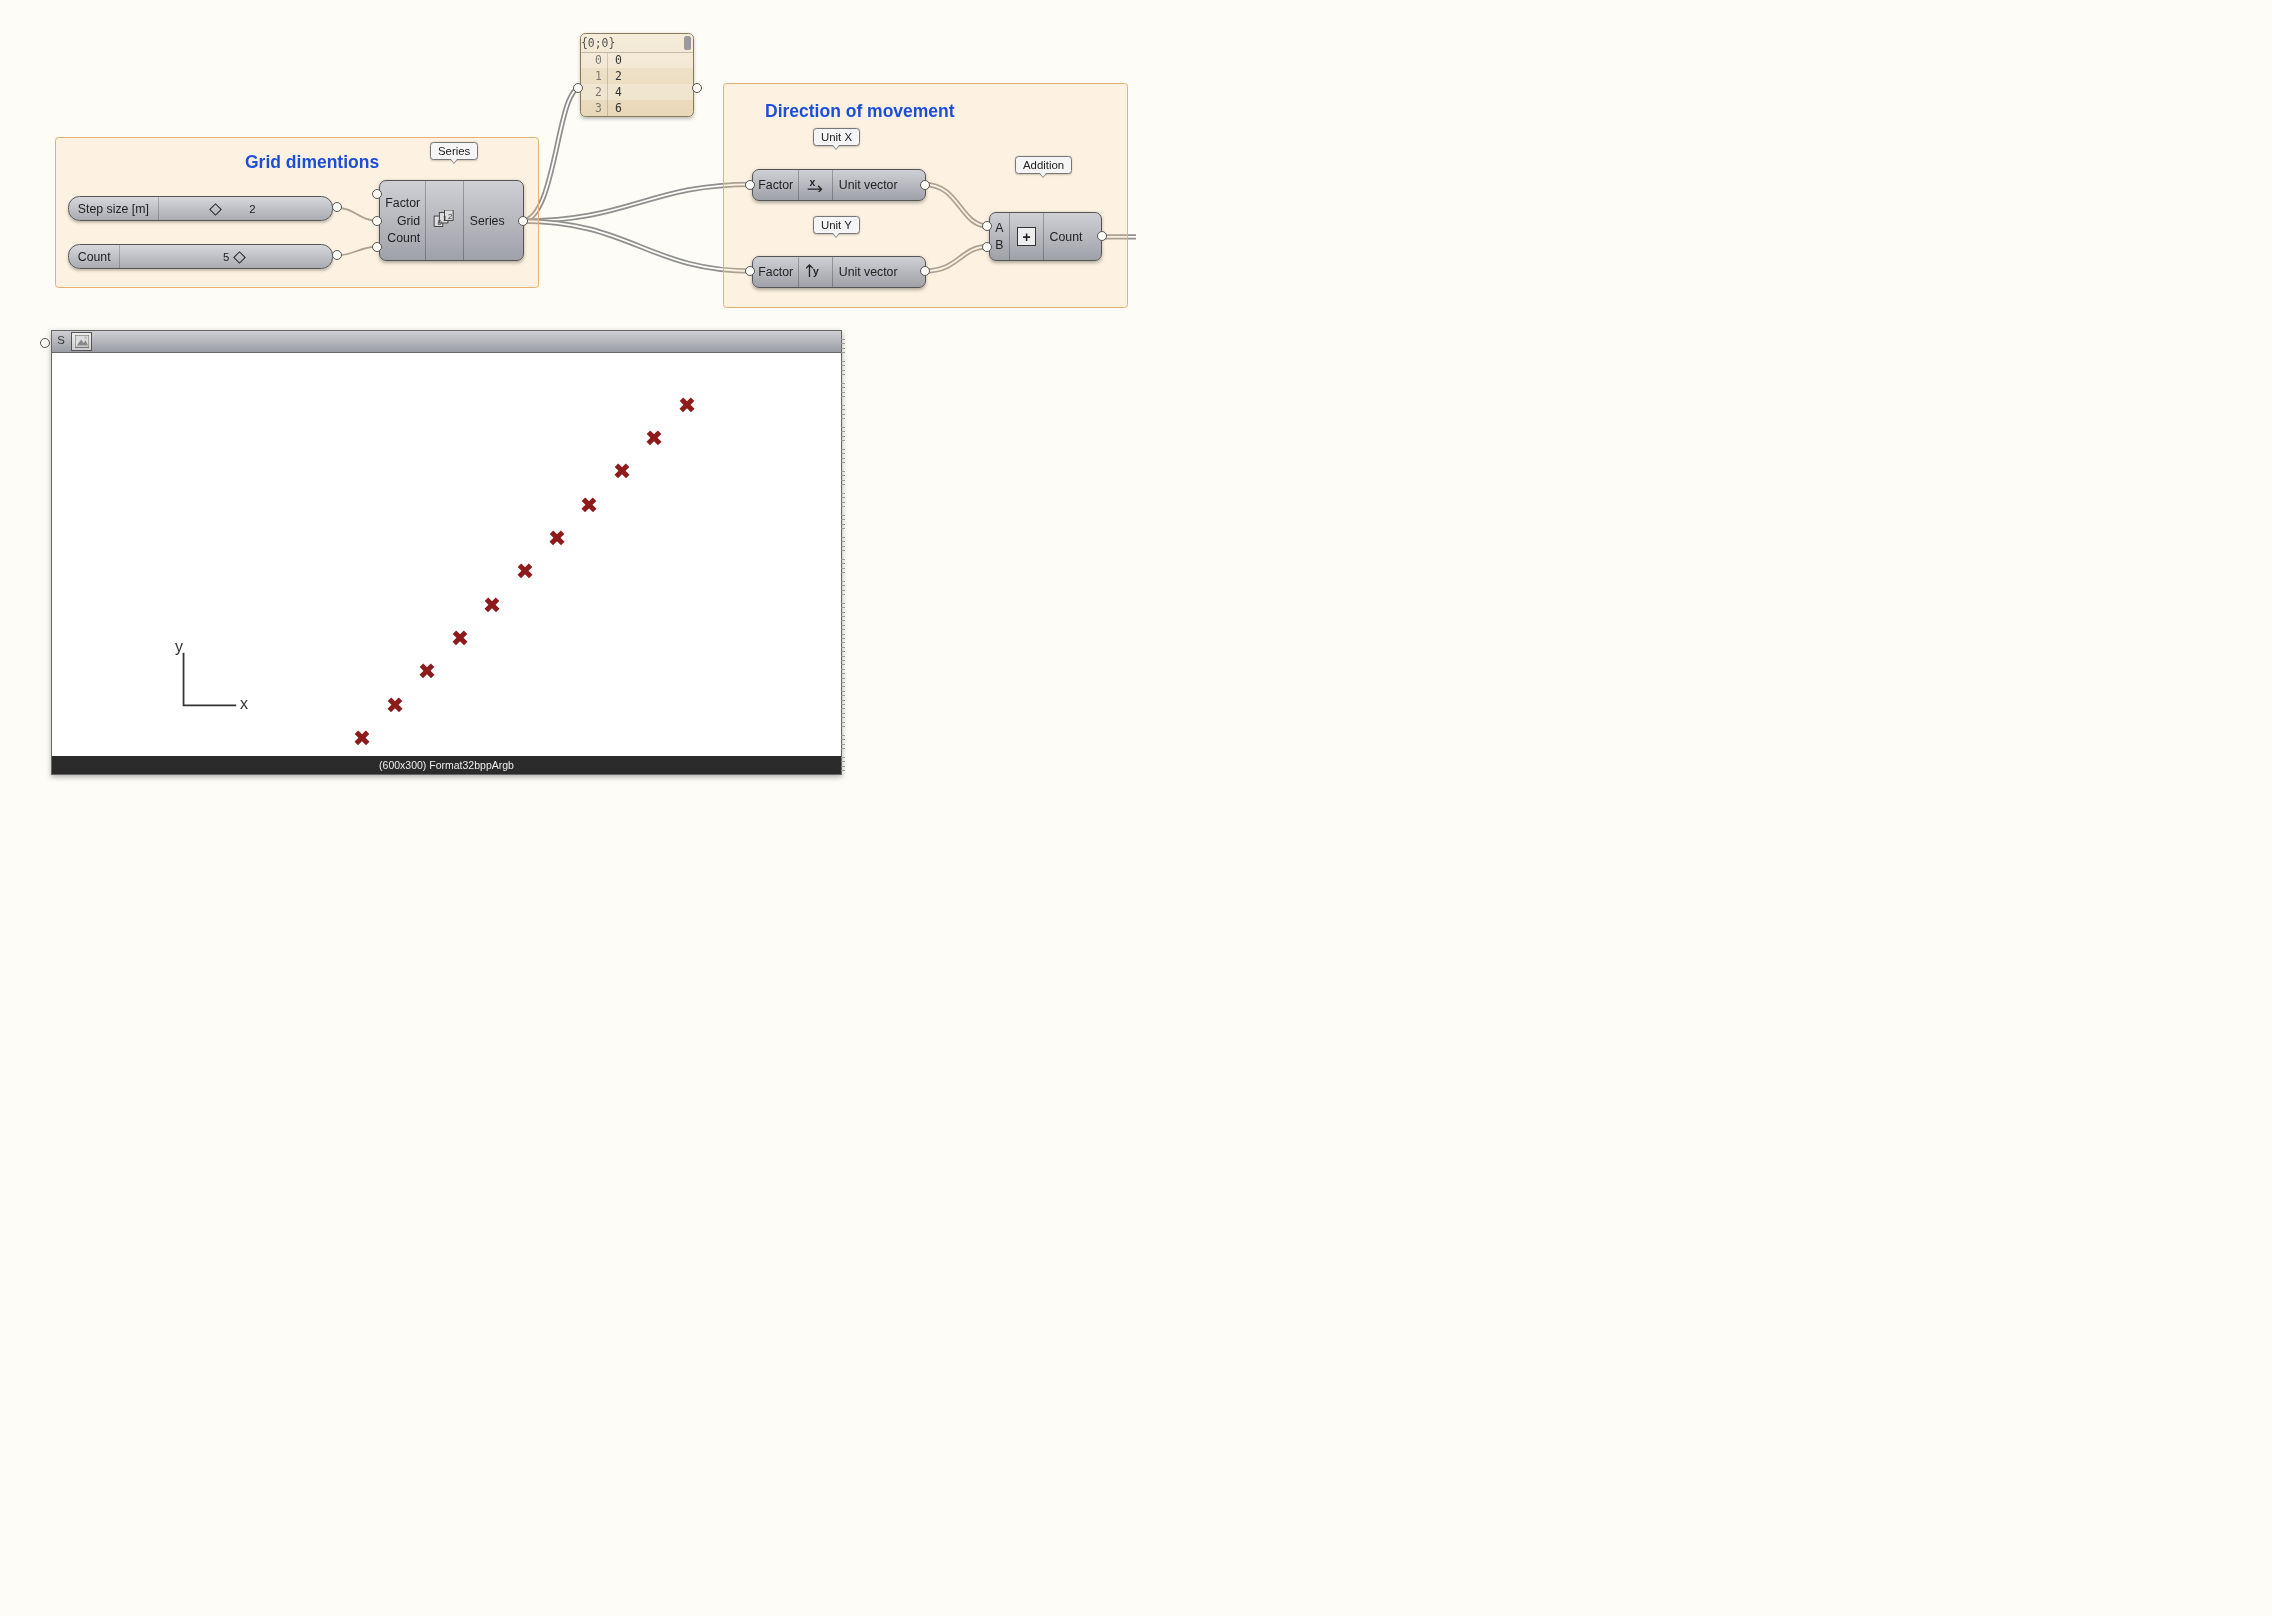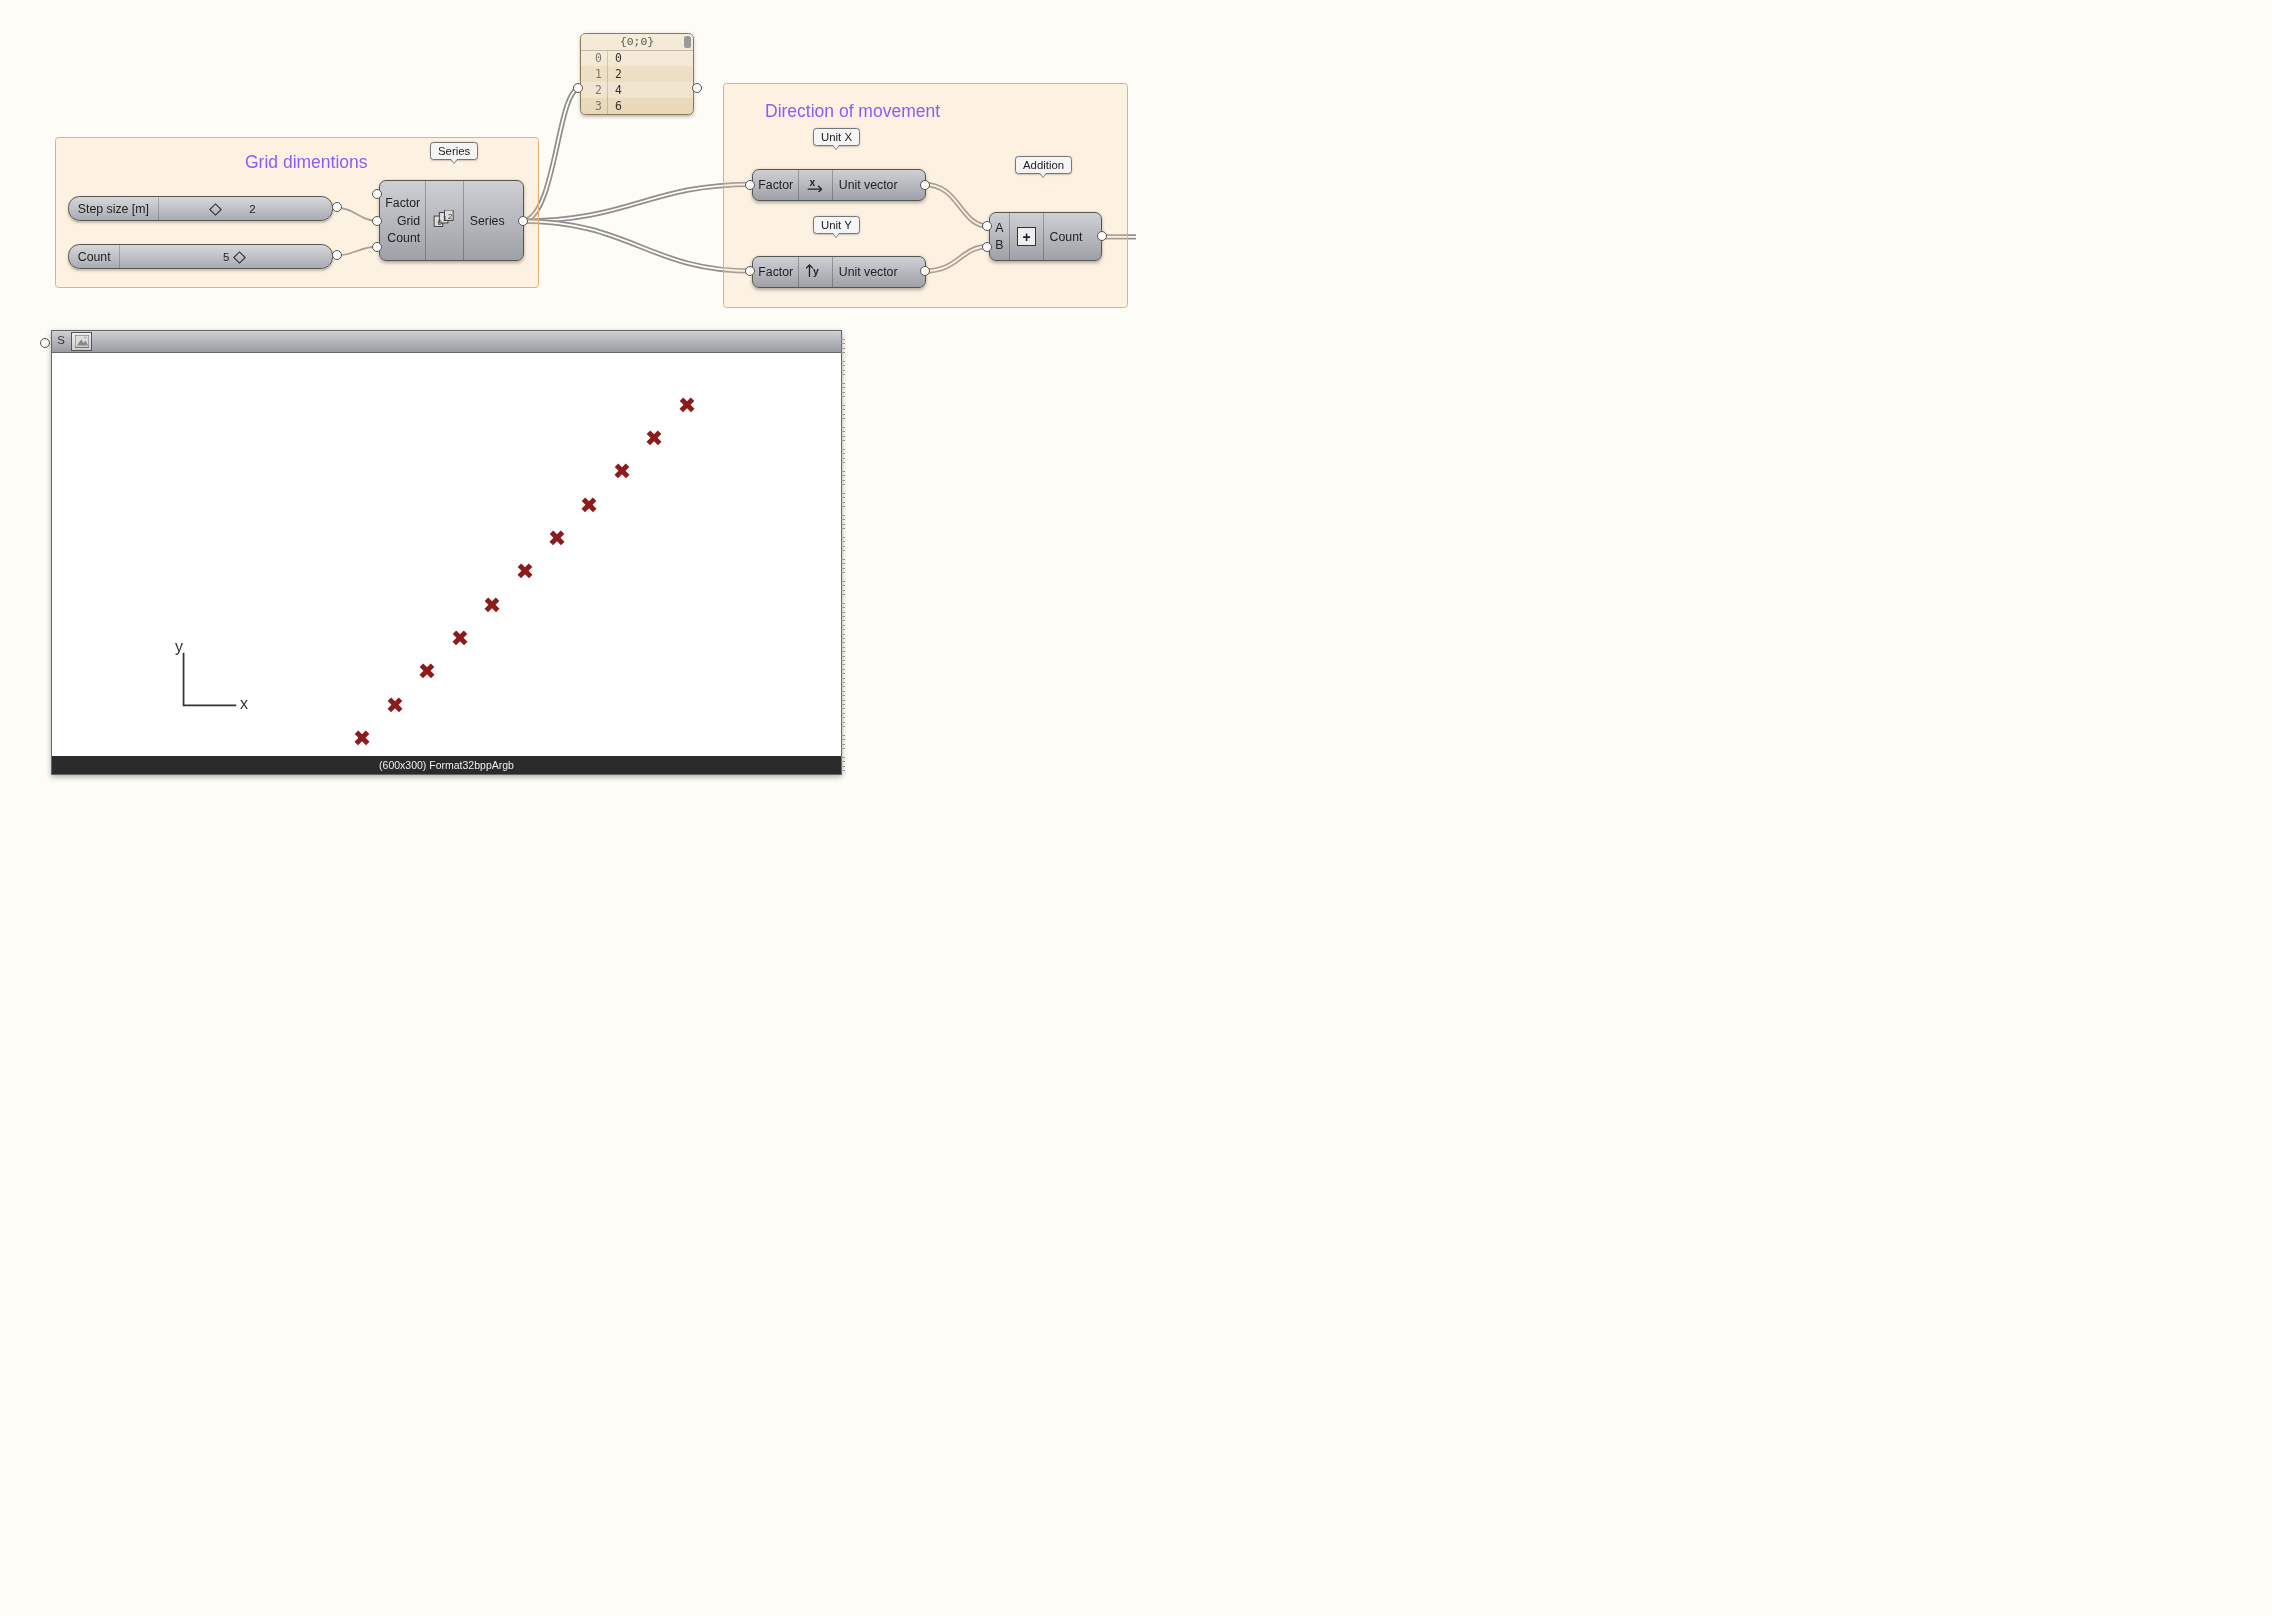--- a/index.html
+++ b/index.html
@@ -1,37 +1,37 @@
 <!DOCTYPE html>
 <html style="font-size:14px"><head>
 <meta charset="utf-8">
 <style>
   html,body{margin:0;padding:0;background:#fdfcf7;font-family:"Segoe UI",Arial,sans-serif;color:#222;}
   #canvas{position:relative;width:1136px;height:808px;}
   .group-box{position:absolute;background:rgba(255,210,160,0.25);border:0.9px solid #e8b070;border-radius:3.5px;}
-  .group-title{position:absolute;font-weight:400;font-size:17.5px;color:#8b5cf6;}
+  .group-title{position:absolute;font-weight:700;font-size:17.5px;color:#1d4ed8;}
   .tooltip{position:absolute;background:#f5f5f5;border:0.9px solid #777;border-radius:3.5px;padding:1.8px 7px;font-size:11.4px;color:#222;box-shadow:0 0.9px 1.8px rgba(0,0,0,0.2);}
   .tooltip:after{content:"";position:absolute;left:50%;bottom:-5.3px;margin-left:-4.4px;border-left:4.4px solid transparent;border-right:4.4px solid transparent;border-top:5.3px solid #777;}
   .tooltip:before{content:"";position:absolute;left:50%;bottom:-4.4px;margin-left:-3.5px;border-left:3.5px solid transparent;border-right:3.5px solid transparent;border-top:4.4px solid #f5f5f5;z-index:1;}
   .component{position:absolute;background:linear-gradient(#cfd0d4,#9fa1a8);border:0.9px solid #555;border-radius:7px;box-shadow:0 1.8px 3.5px rgba(0,0,0,0.3);display:flex;align-items:stretch;}
   .comp-col{display:flex;flex-direction:column;justify-content:center;padding:3.5px 5.3px;font-size:12.3px;}
   .comp-inputs{border-right:0.9px solid rgba(0,0,0,0.25);text-align:right;}
   .comp-outputs{border-left:0.9px solid rgba(0,0,0,0.25);}
   .comp-mid{display:flex;align-items:center;justify-content:center;padding:0 7px;}
   .comp-label{padding:1.8px 0;white-space:nowrap;}
   .capsule{position:absolute;height:23px;background:linear-gradient(#d7d8dc,#a9abb1);border:0.9px solid #555;border-radius:11.4px;box-shadow:0 1.8px 2.6px rgba(0,0,0,0.25);display:flex;align-items:center;font-size:12.3px;}
   .capsule .cap-label{padding:0 8.8px;border-right:0.9px solid rgba(0,0,0,0.2);height:100%;display:flex;align-items:center;white-space:nowrap;}
   .capsule .cap-track{flex:1;position:relative;height:100%;display:flex;align-items:center;justify-content:center;font-size:11.4px;}
   .track-line{position:absolute;left:7px;right:7px;top:50%;height:0.9px;background:repeating-linear-gradient(90deg,#666 0 1.8px,transparent 1.8px 4.4px);}
   .track-mark{position:absolute;top:50%;width:7px;height:7px;margin-top:-3.5px;transform:rotate(45deg);border:0.9px solid #222;background:transparent;}
   .track-val{position:relative;background:transparent;padding:0 2.6px;}
   .grip{position:absolute;width:8px;height:8px;border:1.8px solid #555;border-radius:50%;background:#fdfcf7;}
 
   .panel{position:absolute;background:linear-gradient(#f3e7d0,#e8d8b8);border:0.9px solid #8a7a58;border-radius:5.3px;font-family:Consolas,monospace;font-size:11.4px;box-shadow:0 1.8px 3.5px rgba(0,0,0,0.25);}
-  .panel-head{text-align:center;padding:1.8px 0;border-bottom:0.9px solid rgba(0,0,0,0.2);color:#555;background:rgba(255,255,255,0.2);position:relative;font-family:Liberation Mono, monospace;}
+  .panel-head{padding:1.8px 0;border-bottom:0.9px solid rgba(0,0,0,0.2);color:#555;background:rgba(255,255,255,0.2);position:relative;}
   .panel-head .pscroll{position:absolute;right:1.8px;top:1.8px;bottom:1.8px;width:7px;background:#9a9a9a;border-radius:2.6px;}
   .panel-row{display:flex;}
   .panel-row:nth-child(odd){background:rgba(255,255,255,0.25);}
   .panel-idx{width:19px;text-align:right;padding:0.9px 5.3px 0.9px 1.8px;color:#777;border-right:0.9px solid rgba(0,0,0,0.15);}
   .panel-val{padding:0.9px 7px;color:#333;}
 
   .viewer{position:absolute;border:0.9px solid #666;background:#fff;box-shadow:0 1.8px 5.3px rgba(0,0,0,0.3);}
   .viewer-titlebar{height:21px;background:linear-gradient(#cfd0d4,#9a9ca3);border-bottom:0.9px solid #666;position:relative;}
   .viewer-titlebar .s-lbl{position:absolute;left:5.3px;top:2.6px;font-size:11.4px;color:#333;}
   .viewer-titlebar .img-icon{position:absolute;left:19px;top:0.9px;width:19px;height:17.5px;border:0.9px solid #555;background:linear-gradient(#eee,#ccc);display:flex;align-items:center;justify-content:center;}

